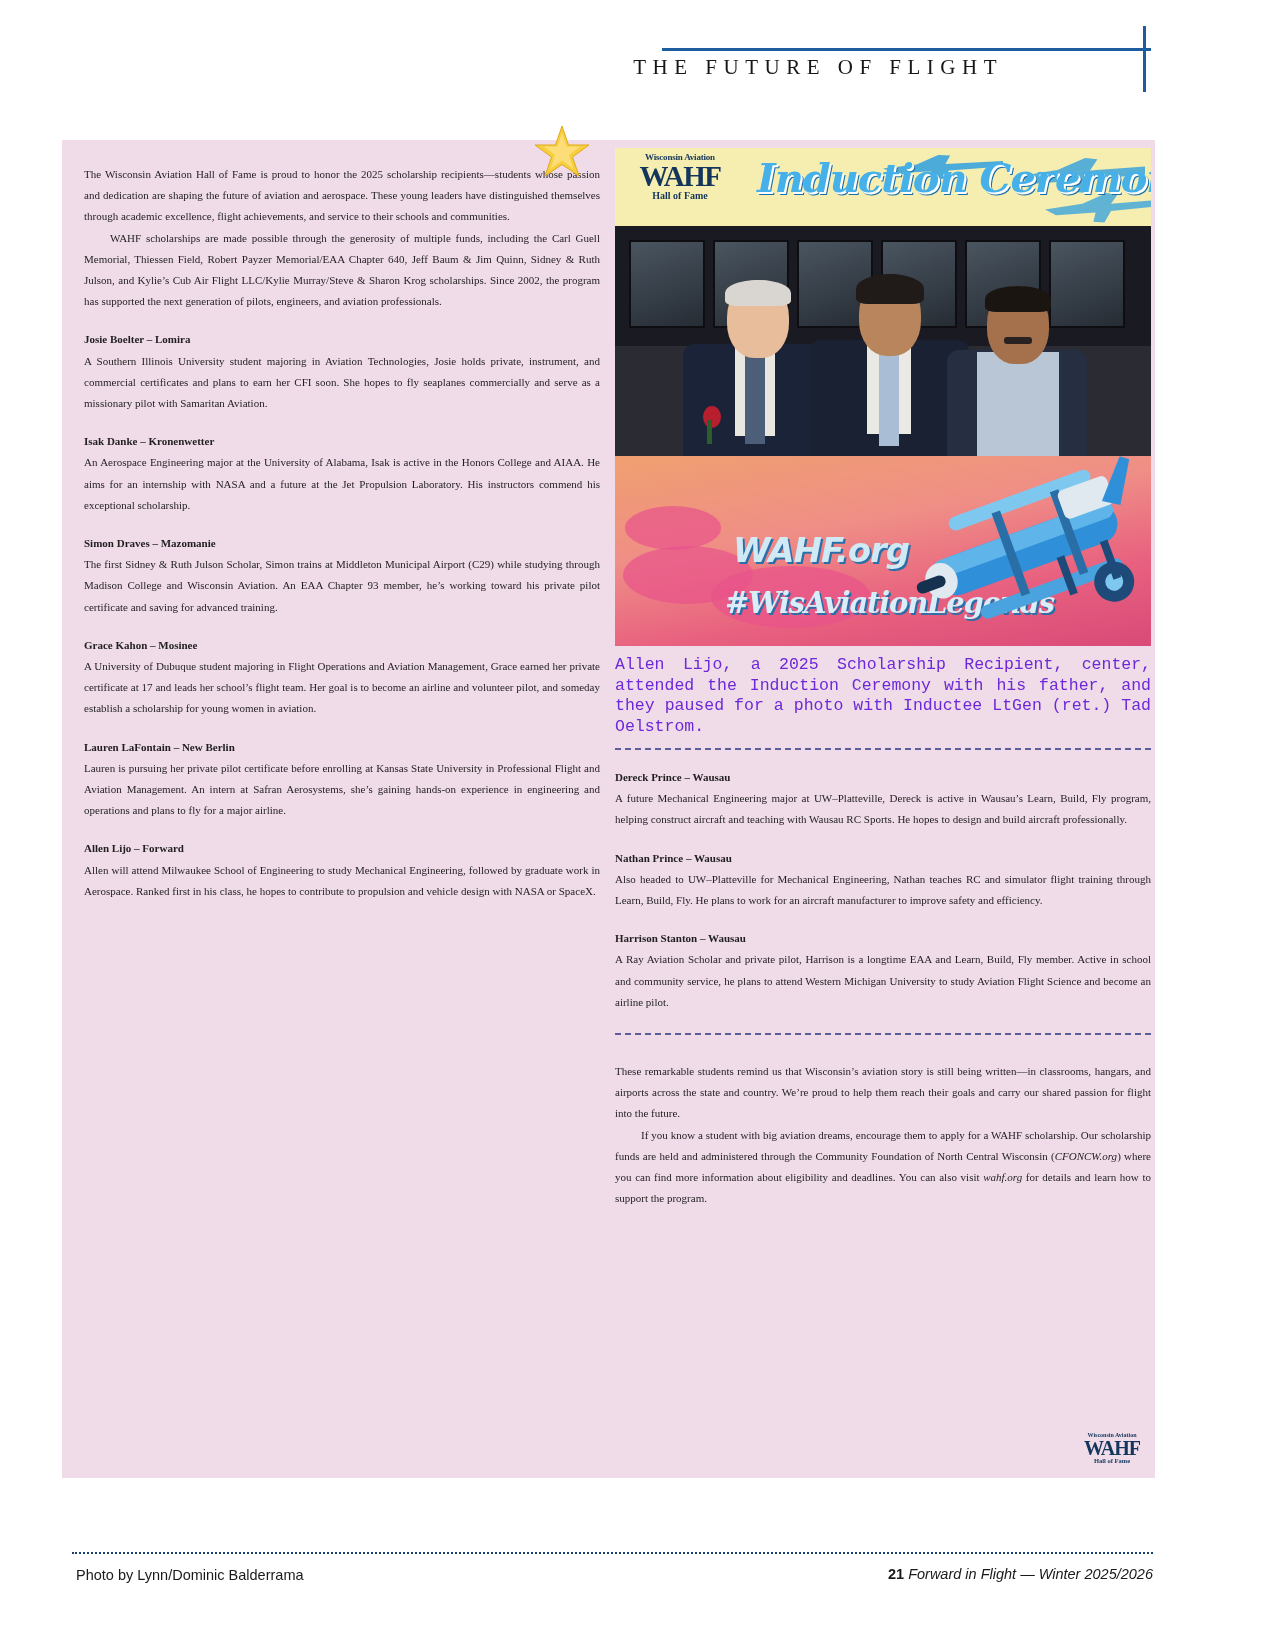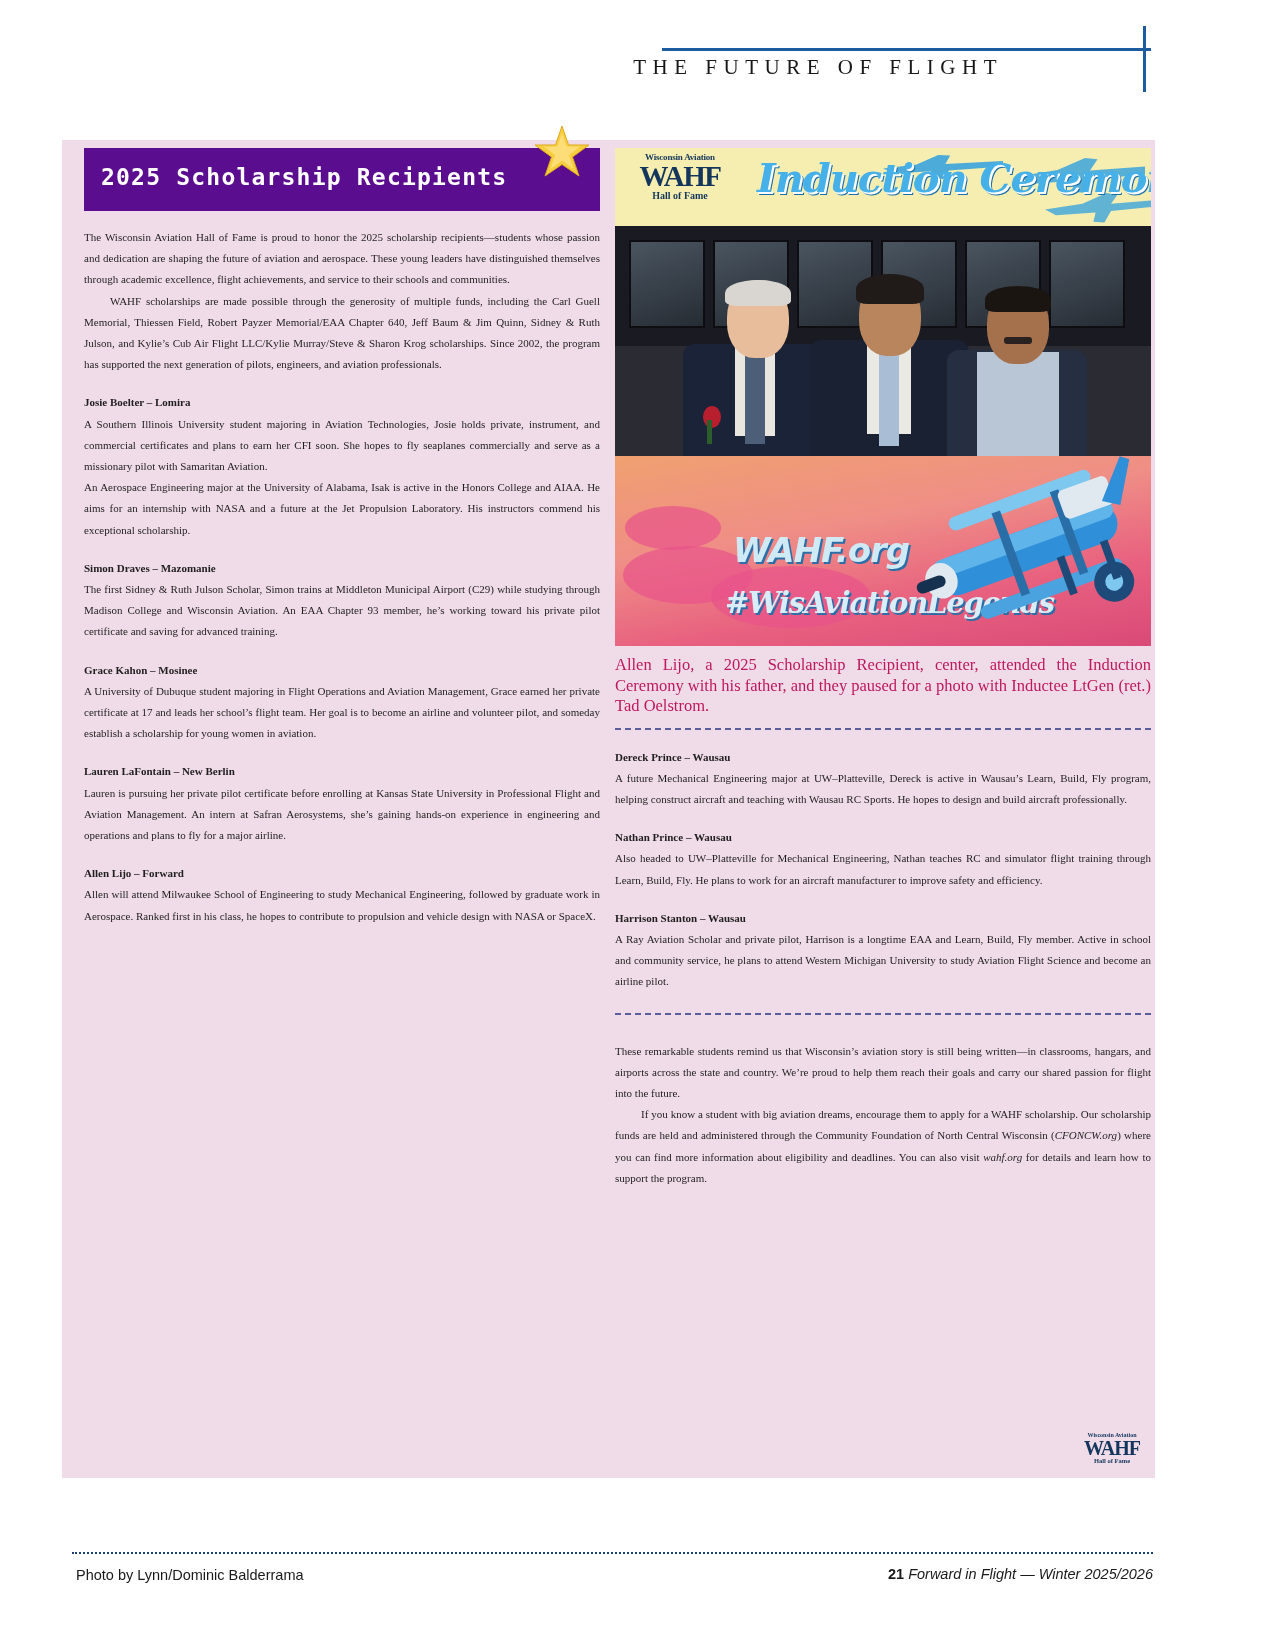--- a/index.html
+++ b/index.html
@@ -292,24 +292,24 @@
   }
   .torso {
     position: absolute;
     border-radius: 12px 12px 0 0;
   }
 
   
   #caption {
     margin-top: 9px;
     width: 536px;
-    font-family: Liberation Serif, serif;
+    font-family: Liberation Mono, monospace;
     font-size: 16.5px;
     line-height: 20.5px;
-    color: #be185d;
+    color: #6d28d9;
     text-align: justify;
   }
   .dash-rule {
     width: 536px;
     height: 0;
     border-top: 2px dashed #5a5f9c;
     margin-top: 11px;
   }
   .dash-rule-2 {
     width: 536px;
@@ -391,41 +391,39 @@
 <div id="top-header">
   <div id="header-rule"></div>
   <div id="header-vrule"></div>
   <div id="header-title">THE FUTURE OF FLIGHT</div>
 </div>
 
 <div id="panel">
 
   <div id="col-left">
 
-    <div id="title-bar">
-      <div id="title-text">2025 Scholarship Recipients</div>
-    </div>
     <svg id="star-badge" viewBox="0 0 58 58">
       <polygon points="29,2 35.5,21 56,21 39.5,33 46,52 29,40.5 12,52 18.5,33 2,21 22.5,21" fill="#f7cf3e" stroke="#e0a91c" stroke-width="1"></polygon>
       <polygon points="29,9 33.5,22.5 47,22.5 36,31 40.5,45 29,36.5 17.5,45 22,31 11,22.5 24.5,22.5" fill="#fde18c" opacity="0.75"></polygon>
     </svg>
 
     <div class="body-col" style="margin-top:16px;">
       <p>The Wisconsin Aviation Hall of Fame is proud to honor the 2025 scholarship recipients—students whose passion and dedication are shaping the future of aviation and aerospace. These young leaders have distinguished themselves through academic excellence, flight achievements, and service to their schools and communities.</p>
       <p class="indent">WAHF scholarships are made possible through the generosity of multiple funds, including the Carl Guell Memorial, Thiessen Field, Robert Payzer Memorial/EAA Chapter 640, Jeff Baum &amp; Jim Quinn, Sidney &amp; Ruth Julson, and Kylie’s Cub Air Flight LLC/Kylie Murray/Steve &amp; Sharon Krog scholarships. Since 2002, the program has supported the next generation of pilots, engineers, and aviation professionals.</p>
     </div>
 
     <div class="body-col" style="margin-top:8px;">
 
       <div>
         <span class="rname">Josie Boelter – Lomira</span>
         <span class="rdesc">A Southern Illinois University student majoring in Aviation Technologies, Josie holds private, instrument, and commercial certificates and plans to earn her CFI soon. She hopes to fly seaplanes commercially and serve as a missionary pilot with Samaritan Aviation.</span>
       </div>
 
       <div>
+        <span class="rname">Isak Danke – Kronenwetter</span>
         <span class="rdesc">An Aerospace Engineering major at the University of Alabama, Isak is active in the Honors College and AIAA. He aims for an internship with NASA and a future at the Jet Propulsion Laboratory. His instructors commend his exceptional scholarship.</span>
       </div>
 
       <div>
         <span class="rname">Simon Draves – Mazomanie</span>
         <span class="rdesc">The first Sidney &amp; Ruth Julson Scholar, Simon trains at Middleton Municipal Airport (C29) while studying through Madison College and Wisconsin Aviation. An EAA Chapter 93 member, he’s working toward his private pilot certificate and saving for advanced training.</span>
       </div>
 
       <div>
         <span class="rname">Grace Kahon – Mosinee</span>

